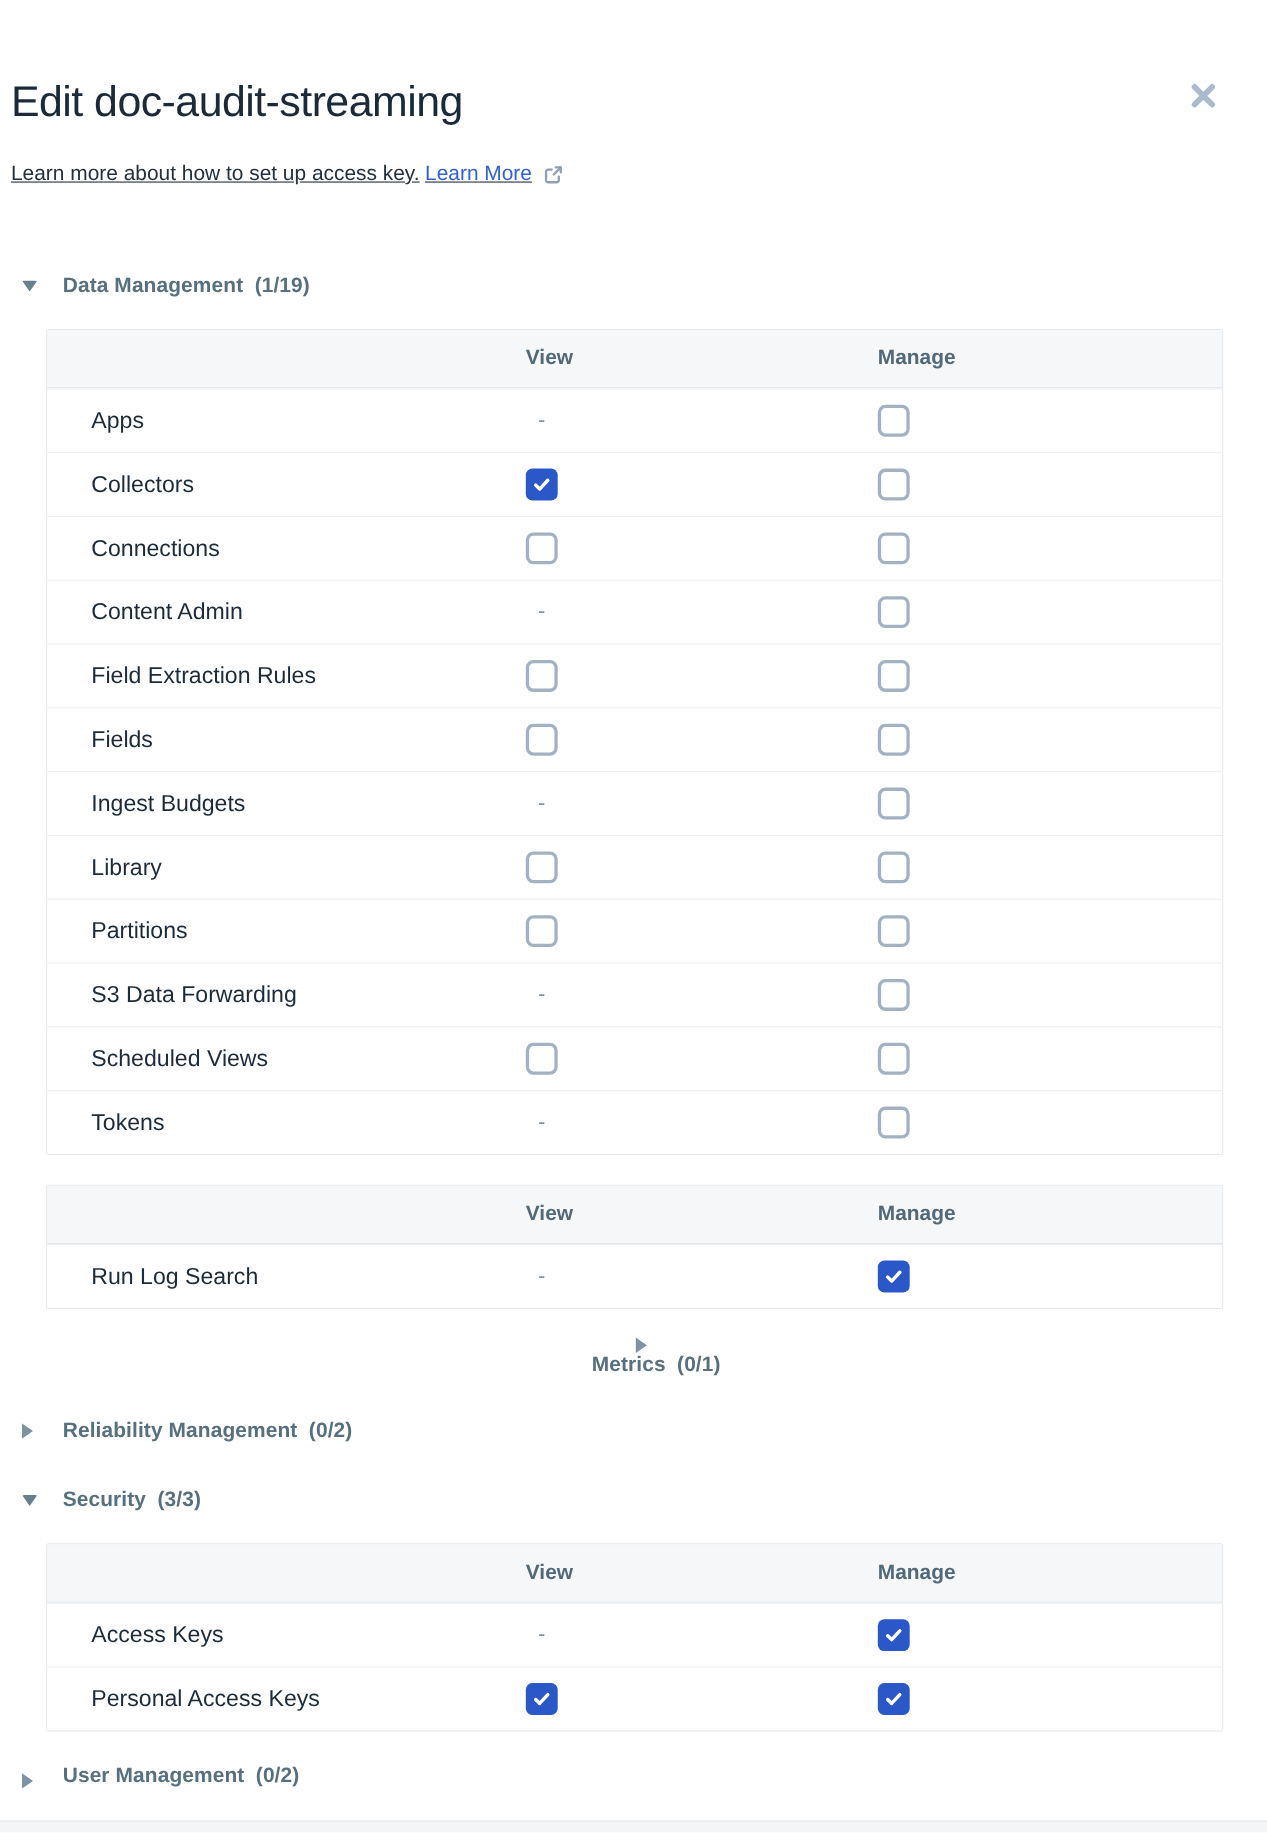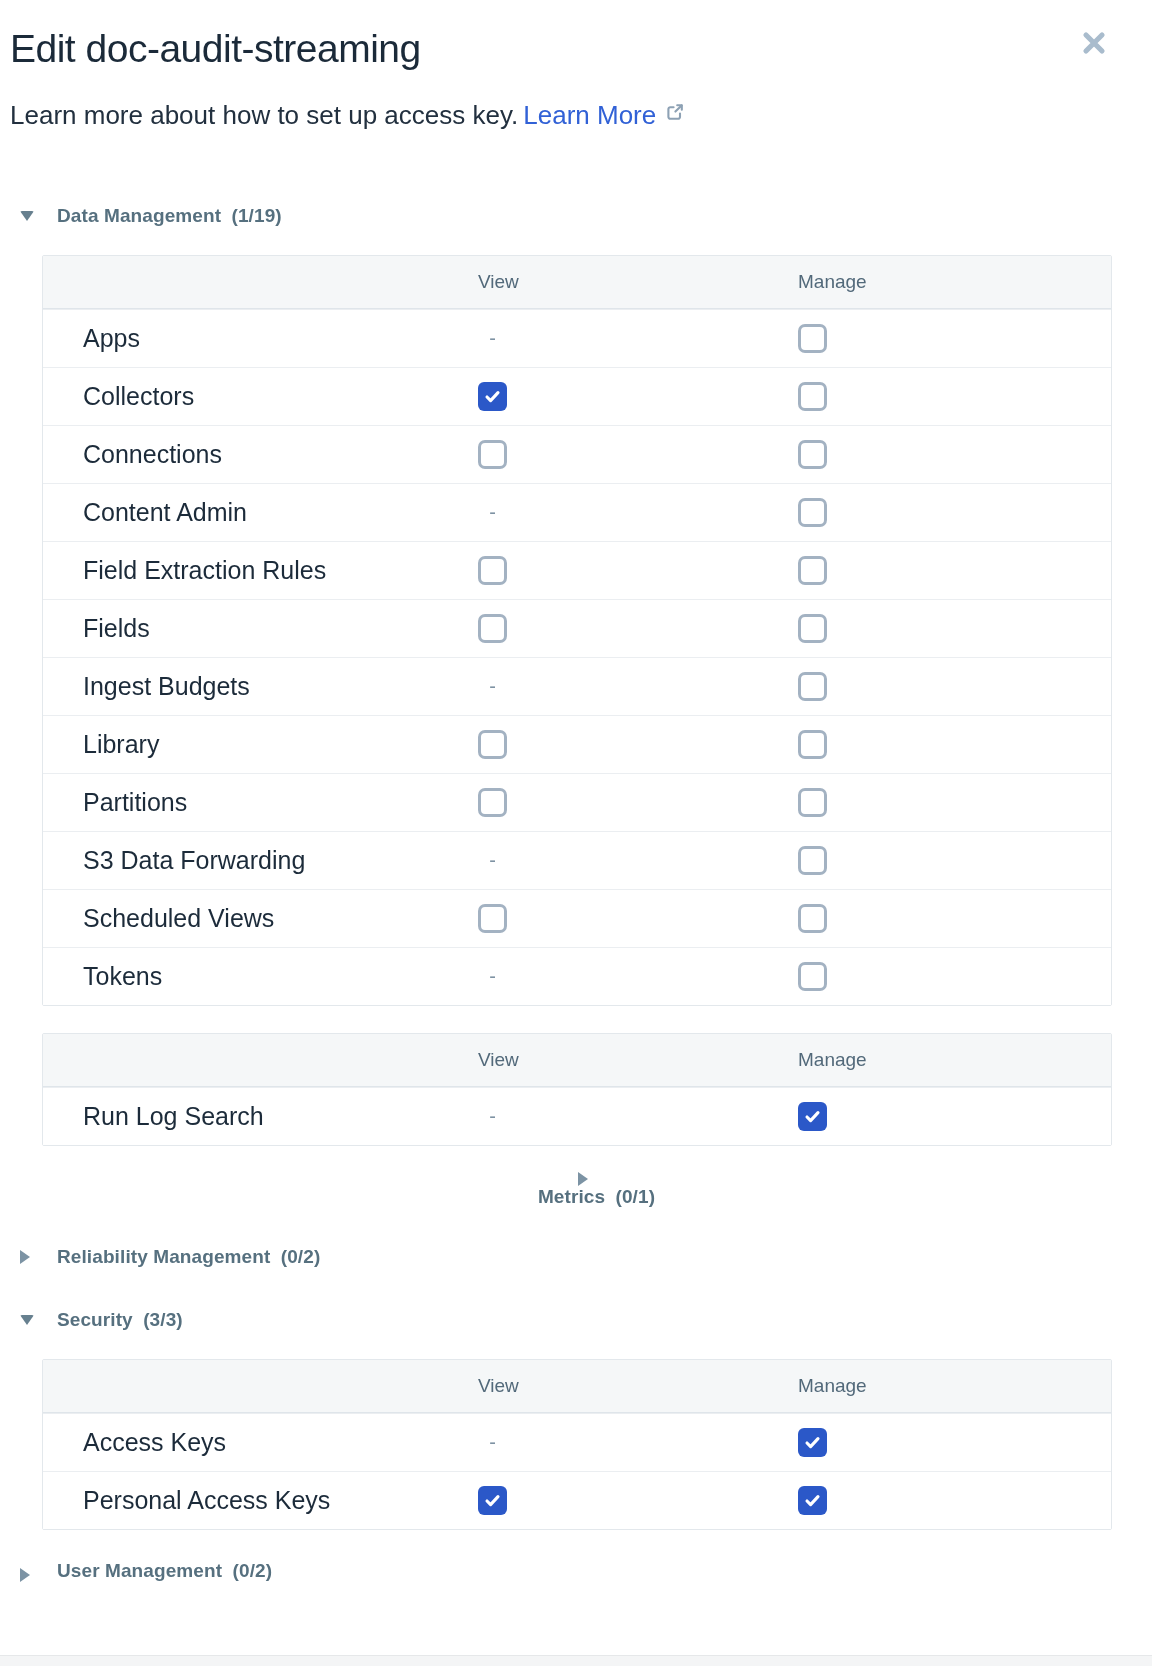--- a/index.html
+++ b/index.html
@@ -2,31 +2,31 @@
 <html><head>
 <meta charset="utf-8">
 <style>
   html,body{margin:0;padding:0;}
   body{
     width:1152px;height:1666px;overflow:hidden;position:relative;
     background:#ffffff;
     font-family:"Liberation Sans", sans-serif;
     -webkit-font-smoothing:antialiased;
   }
-  .header-block{padding:26px 62px 0 10px;position:relative;}
+  .header-block{padding:26px 62px 0 10px;position:relative;margin-top:44px;}
   .modal-title{
     font-size:39px;line-height:46px;font-weight:400;color:#1b2a39;letter-spacing:-0.5px;
   }
   .close-btn{
     position:absolute;top:30px;right:44px;width:28px;height:28px;
     display:flex;align-items:center;justify-content:center;cursor:pointer;background:none;border:none;padding:0;
   }
   .subtitle{
-    margin-top:30px;font-size:26px;line-height:26px;color:#22303f;
-    display:flex;align-items:flex-start;
+    margin-top:30px;font-size:19px;line-height:26px;color:#22303f;
+    display:flex;align-items:center;text-decoration:underline;
   }
   .subtitle a{color:#3161d6;text-decoration:none;margin-left:5px;}
   .ext-icon{margin-left:9px;display:inline-flex;}
 
   .sections{}
   .section{}
   .section-header{
     display:flex;align-items:center;padding-left:20px;cursor:pointer;
     height:24px;
   }
@@ -57,24 +57,24 @@
     border:1px solid #e3e8ec;border-radius:2px;background:#ffffff;
   }
   .t-row{
     display:grid;grid-template-columns:435px 320px 1fr;align-items:center;
     height:57px;border-top:1px solid #ebeef1;background:#ffffff;
   }
   .t-head{
     height:52px;background:#f5f7f8;border-top:none;border-bottom:1px solid #dfe5ea;
   }
   .col-header{
-    font-size:19px;font-weight:400;color:#52697a;text-align:center;
+    font-size:19px;font-weight:700;color:#52697a;text-align:center;
   }
   .row-label{
-    padding-left:40px;font-size:25px;color:#1c2b3a;font-weight:400;
+    padding-left:40px;font-size:21px;color:#1c2b3a;font-weight:400;
     white-space:nowrap;overflow:hidden;
   }
   .cell{display:flex;align-items:center;}
   .checkbox{
     width:29px;height:29px;box-sizing:border-box;border-radius:7px;
     border:3px solid #a3b2c2;background:#ffffff;cursor:pointer;
     display:flex;align-items:center;justify-content:center;
   }
   .checkbox.checked{
     border:none;border-radius:6px;background:#2b58c8;

